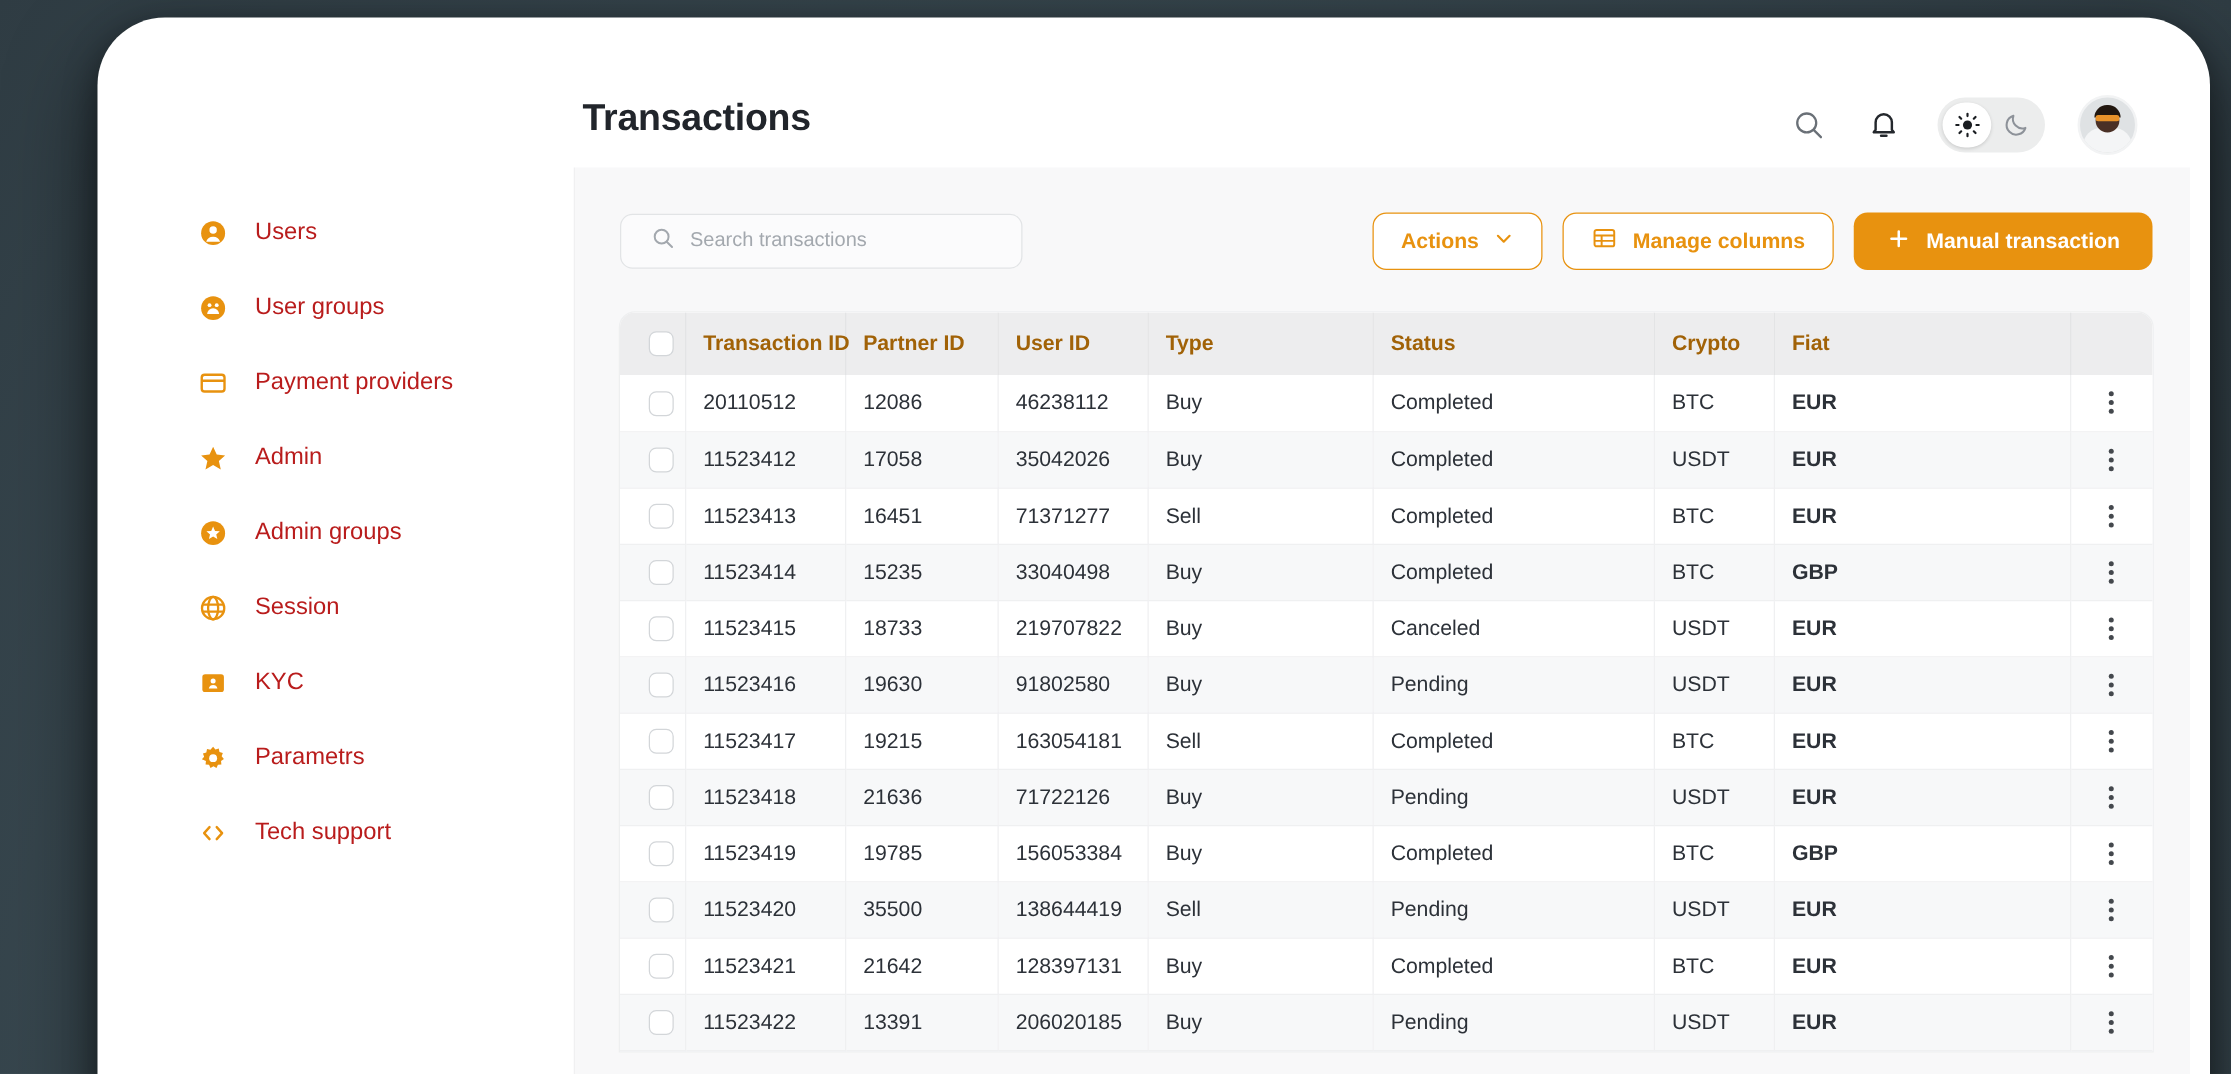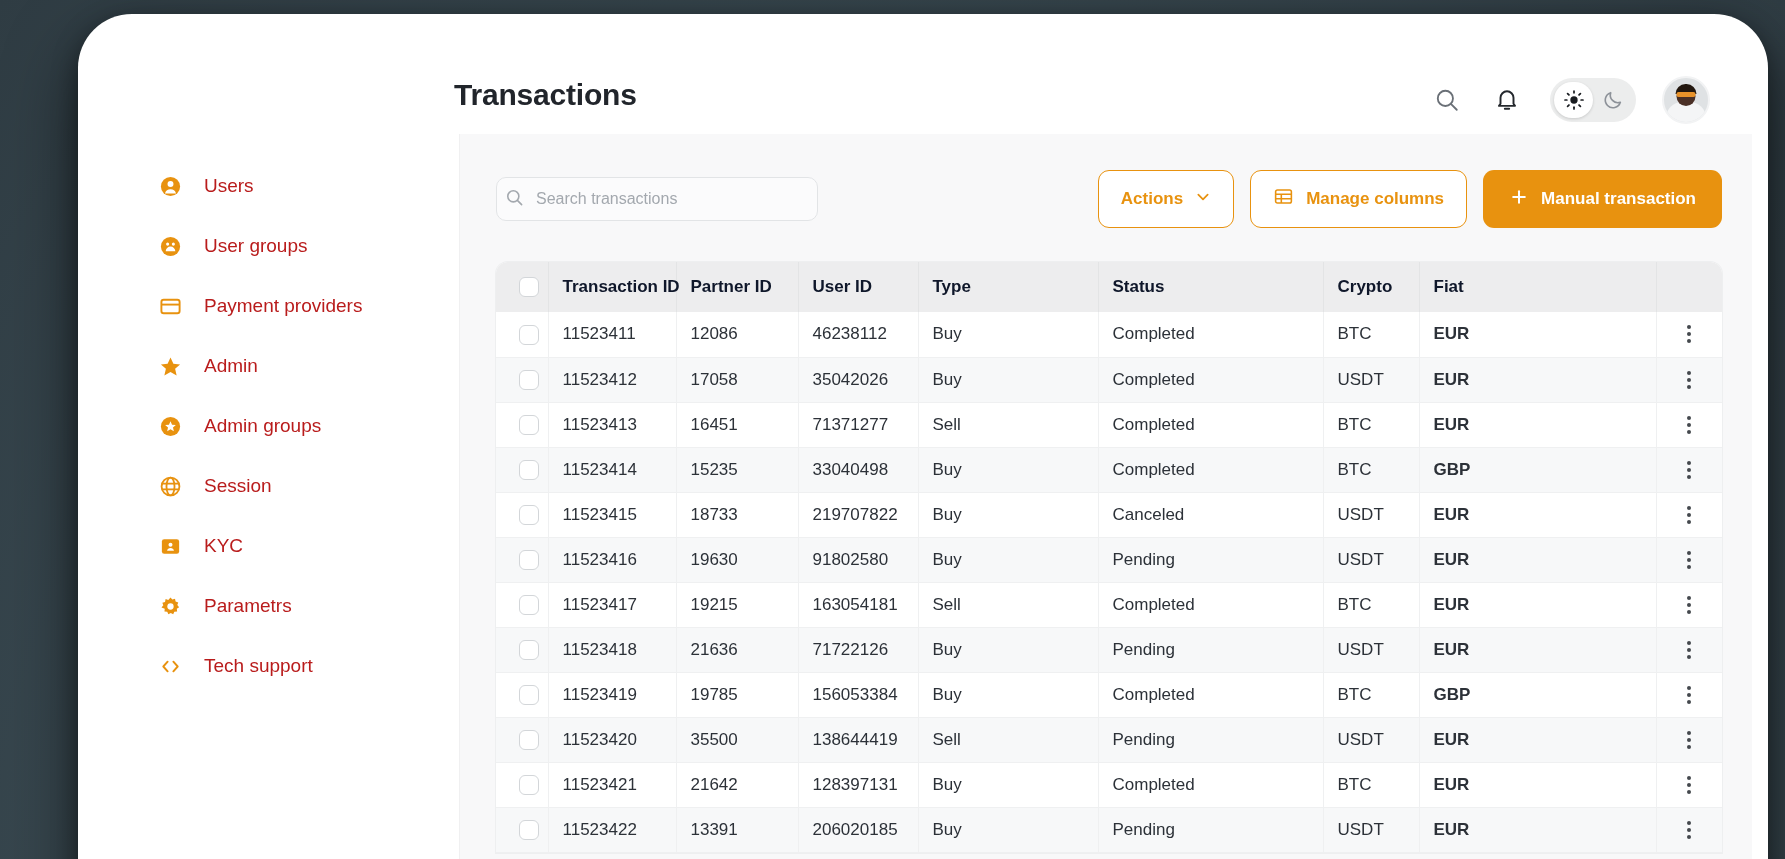--- a/index.html
+++ b/index.html
@@ -45,21 +45,21 @@
     position: absolute;
     left: 0; top: 0;
     width: 100%;
     height: 104px;
     background: #ffffff;
     display: flex;
     align-items: center;
   }
   .page-title {
     position: absolute;
-    left: 360px;
+    left: 372px;
     top: 48px;
     font-size: 30px;
     font-weight: 700;
     color: #21252b;
     letter-spacing: -0.2px;
   }
   .topbar-right {
     position: absolute;
     right: 42px;
     top: 46px;
@@ -169,36 +169,36 @@
   }
   .search-box {
     width: 322px;
     height: 44px;
     border: 1px solid #e2e4e6;
     border-radius: 10px;
     background: #fbfbfc;
     display: flex;
     align-items: center;
     gap: 12px;
-    padding: 0 8px;
+    padding: 0 24px;
   }
   .search-box input {
     border: none;
     outline: none;
     background: transparent;
     font-size: 16px;
     color: #3a3f45;
     font-family: "Liberation Sans", sans-serif;
     width: 100%;
   }
   .search-box input::placeholder { color: #a3a8ae; }
   .toolbar-spacer { flex: 1; }
 
   .btn {
-    height: 58px;
+    height: 46px;
     border-radius: 11px;
     display: flex;
     align-items: center;
     justify-content: center;
     gap: 12px;
     font-size: 17px;
     font-weight: 700;
     cursor: pointer;
     white-space: nowrap;
   }
@@ -225,21 +225,21 @@
   }
   table {
     width: 100%;
     border-collapse: collapse;
     table-layout: fixed;
   }
   thead th {
     background: #ededee;
     font-size: 17px;
     font-weight: 700;
-    color: #0f172a;
+    color: #a16207;
     text-align: left;
     height: 50px;
     padding: 0 14px;
     border-right: 1px solid #e3e4e5;
     white-space: nowrap;
   }
   thead th:last-child { border-right: none; }
   tbody td {
     font-size: 17px;
     color: #2c3138;
@@ -496,21 +496,21 @@
               <th>Type</th>
               <th>Status</th>
               <th>Crypto</th>
               <th>Fiat</th>
               <th class="col-actions"></th>
             </tr>
           </thead>
           <tbody id="tbody">
                 <tr>
                   <td class="col-cb"><span class="cb"></span></td>
-                  <td>11523411</td>
+                  <td>20110512</td>
                   <td>12086</td>
                   <td>46238112</td>
                   <td>Buy</td>
                   <td>Completed</td>
                   <td>BTC</td>
                   <td class="fiat">EUR</td>
                   <td class="col-actions">
                     <span class="kebab">
                       <i></i>
                       <i></i>

